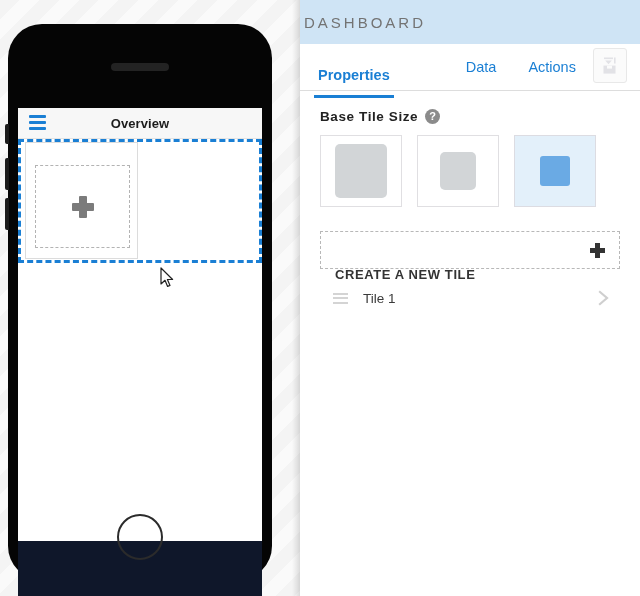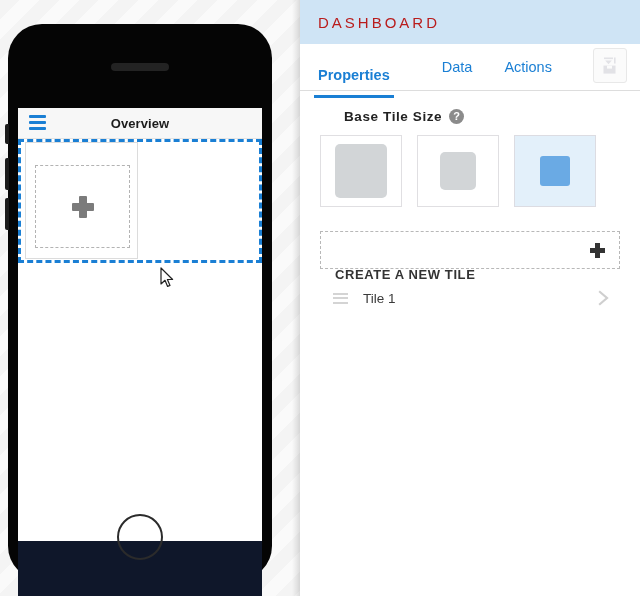--- a/index.html
+++ b/index.html
@@ -203,24 +203,24 @@
     height: 596px;
     background: #ffffff;
   }
   #panel-banner {
     height: 44px;
     background: #cfe4f5;
     display: flex;
     align-items: center;
   }
   #panel-banner-title {
-    margin-left: 18px;
+    margin-left: 4px;
     font-size: 15px;
     letter-spacing: 3px;
-    color: #b91c1c;
+    color: #737373;
   }
   #tab-bar {
     position: relative;
     height: 46px;
     border-bottom: 1px solid #dddddd;
     display: flex;
     align-items: center;
   }
   .tab-item {
     font-size: 14.5px;
@@ -230,21 +230,21 @@
     line-height: 45px;
     cursor: pointer;
     box-sizing: border-box;
   }
   .tab-item.active {
     font-weight: bold;
     border-bottom: 3px solid #1a7fd4;
     margin-top: 16px;
   }
   #tab-properties { margin-left: 14px; }
-  #tab-data { margin-left: 44px; }
+  #tab-data { margin-left: 68px; }
   #tab-actions { margin-left: 24px; }
   #panel-tool-button {
     position: absolute;
     right: 13px;
     top: 4px;
     width: 32px;
     height: 33px;
     border: 1px solid #e8e8e8;
     border-radius: 3px;
     background: #fbfbfb;
@@ -253,21 +253,20 @@
     justify-content: center;
     cursor: pointer;
   }
 
   #panel-body { padding: 0 20px; }
 
   #base-tile-size-row {
     display: flex;
     align-items: flex-start;
     margin-top: 18px;
-    margin-left: 24px;
   }
   #base-tile-size-label {
     font-size: 13.5px;
     font-weight: bold;
     color: #222;
     letter-spacing: .6px;
   }
   #base-tile-size-help {
     margin-left: 7px;
     width: 15px;

